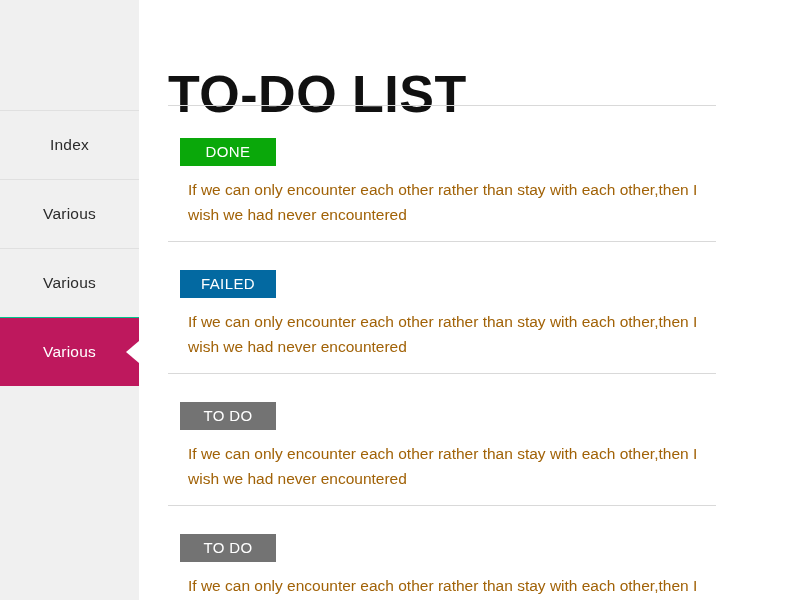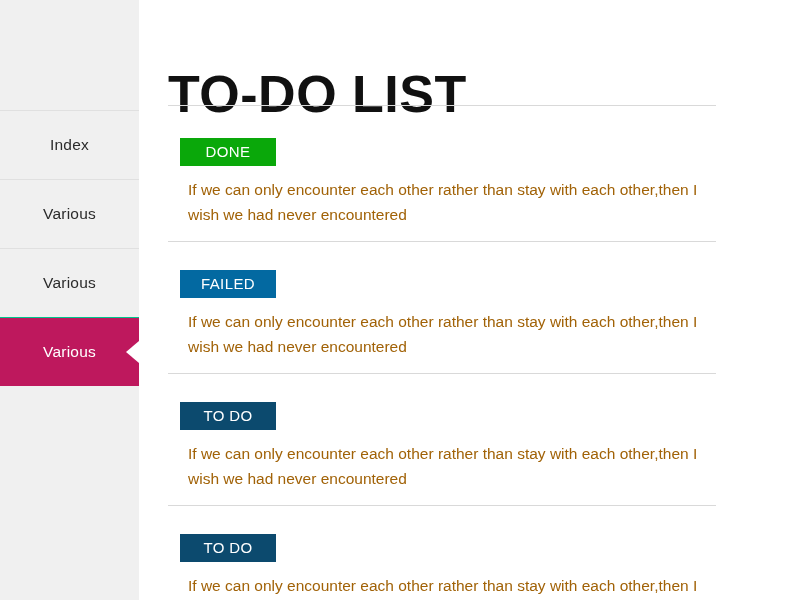--- a/index.html
+++ b/index.html
@@ -117,21 +117,21 @@
     padding: 5px 0 6px 0;
     text-align: center;
     font-size: 15px;
     color: #ffffff;
     letter-spacing: 0.4px;
     margin-left: 12px;
     box-sizing: border-box;
   }
   .badge.done   { background: #0aa80a; }
   .badge.failed { background: #0369a1; }
-  .badge.todo   { background: #0c4a6e; }
+  .badge.todo   { background: #737373; }
 
   .todo-text {
     margin: 11px 0 0 20px;
     font-size: 15.5px;
     line-height: 25px;
     color: #a16207;
     max-width: 516px;
   }
 </style>
 </head>

